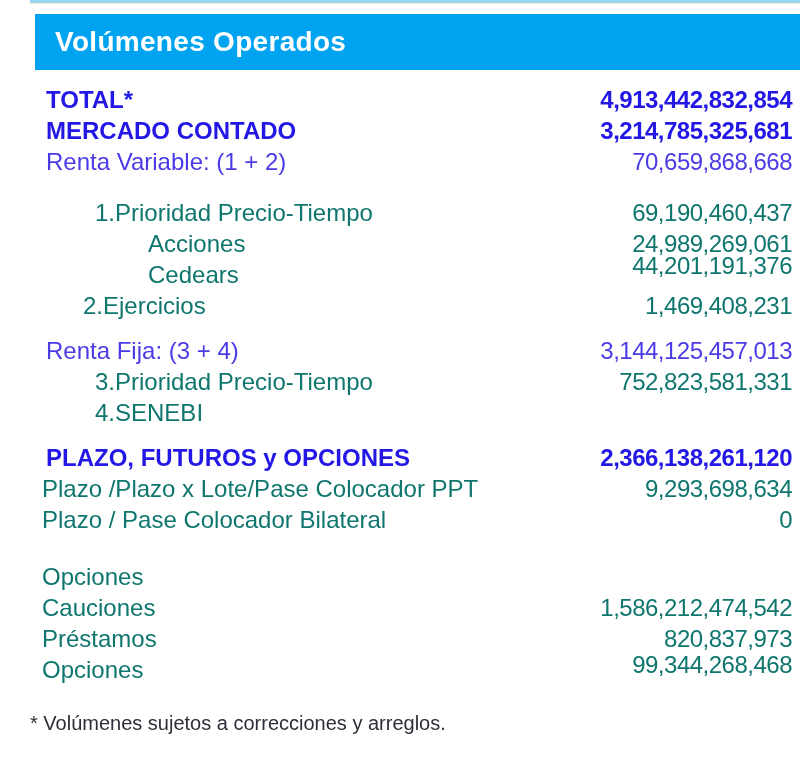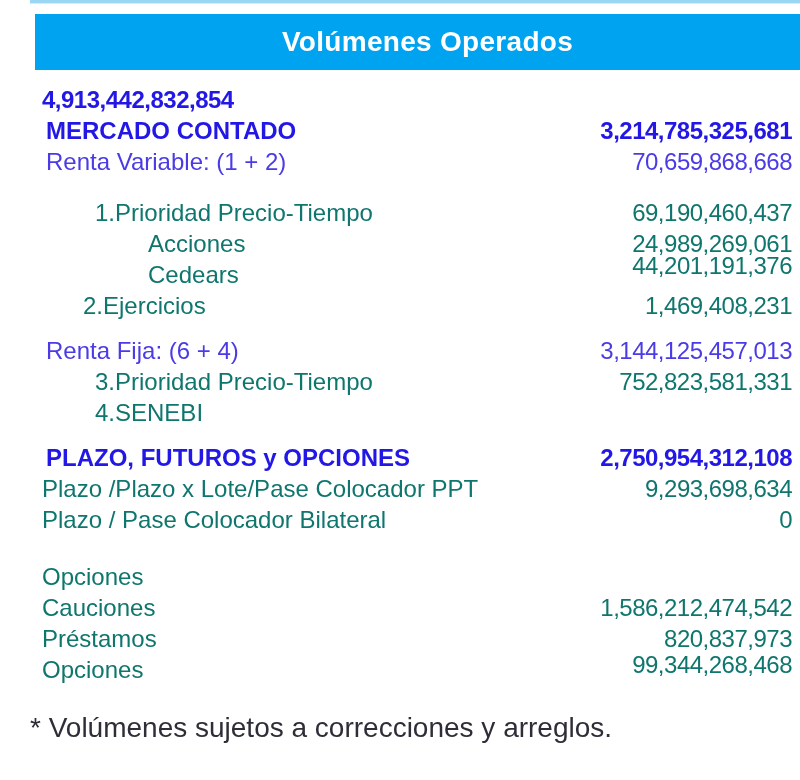--- a/index.html
+++ b/index.html
@@ -7,21 +7,21 @@
     width:800px;height:780px;background:#ffffff;position:relative;
     font-family:"Liberation Sans",sans-serif;overflow:hidden;
   }
   .top-hairline{
     position:absolute;top:0;left:30px;right:0;height:3px;
     background:#9bd7f4;border-bottom:1px solid #efe9c8;
   }
   .band{
     position:absolute;left:35px;top:14px;right:0;height:56px;
     background:#00A3EF;color:#ffffff;
-    display:flex;align-items:center;box-sizing:border-box;padding-left:20px;justify-content:center;
+    display:flex;align-items:center;box-sizing:border-box;padding-left:20px;
   }
   .band .title{font-size:28px;font-weight:bold;letter-spacing:.3px;}
   .table{position:absolute;left:42px;right:8px;top:84px;}
   .row{
     display:flex;justify-content:space-between;align-items:baseline;
     height:31px;line-height:31px;font-size:24px;color:#0f766e;white-space:nowrap;
   }
   .row .value{letter-spacing:-0.5px;}
   .row.total{color:#2317E6;font-weight:bold;}
   .row.subtotal{color:#4B3BE6;}
@@ -29,34 +29,35 @@
   .label.ind1{padding-left:41px;text-align:right;}
   .label.ind2{padding-left:53px;}
   .label.ind4{padding-left:106px;}
   .row.raised .value{position:relative;top:-9px;text-align:right;}
   .row.raised-slight .value{position:relative;top:-5px;text-align:center;}
   .g2{margin-top:20px;}
   .g3{margin-top:14px;}
   .g4{margin-top:14px;}
   .g5{margin-top:26px;}
   .footnote{
-    position:absolute;left:30px;top:712px;font-size:28px;color:#2E2E38;
+    position:absolute;left:30px;top:712px;font-size:20px;color:#2E2E38;
   }
 </style>
 </head>
 <body>
 
 <div class="page">
   <div class="top-hairline"></div>
   <div class="band">
     <span class="title">Volúmenes Operados</span>
   </div>
   <div class="table" id="table">
       <div class="group g1">
         <div class="row total">
+          <span class="label ind0">TOTAL*</span>
           <span class="value">4,913,442,832,854</span>
         </div>
         <div class="row total">
           <span class="label ind0">MERCADO CONTADO</span>
           <span class="value">3,214,785,325,681</span>
         </div>
         <div class="row subtotal">
           <span class="label ind0">Renta Variable: (1 + 2)</span>
           <span class="value">70,659,868,668</span>
         </div>
@@ -74,35 +75,35 @@
           <span class="label ind4">Cedears</span>
           <span class="value">44,201,191,376</span>
         </div>
         <div class="row item">
           <span class="label ind1">2.Ejercicios</span>
           <span class="value">1,469,408,231</span>
         </div>
       </div>
       <div class="group g3">
         <div class="row subtotal">
-          <span class="label ind0">Renta Fija: (6 + 4)</span>
+          <span class="label ind0">Renta Fija: (3 + 4)</span>
           <span class="value">3,144,125,457,013</span>
         </div>
         <div class="row item">
           <span class="label ind2">3.Prioridad Precio-Tiempo</span>
           <span class="value">752,823,581,331</span>
         </div>
         <div class="row item raised">
           <span class="label ind2">4.SENEBI</span>
         </div>
       </div>
       <div class="group g4">
         <div class="row total">
           <span class="label ind0">PLAZO, FUTUROS y OPCIONES</span>
-          <span class="value">2,750,954,312,108</span>
+          <span class="value">2,366,138,261,120</span>
         </div>
         <div class="row item">
           <span class="label ind0">Plazo /Plazo x Lote/Pase Colocador PPT</span>
           <span class="value">9,293,698,634</span>
         </div>
         <div class="row item">
           <span class="label ind0">Plazo / Pase Colocador Bilateral</span>
           <span class="value">0</span>
         </div>
       </div>

